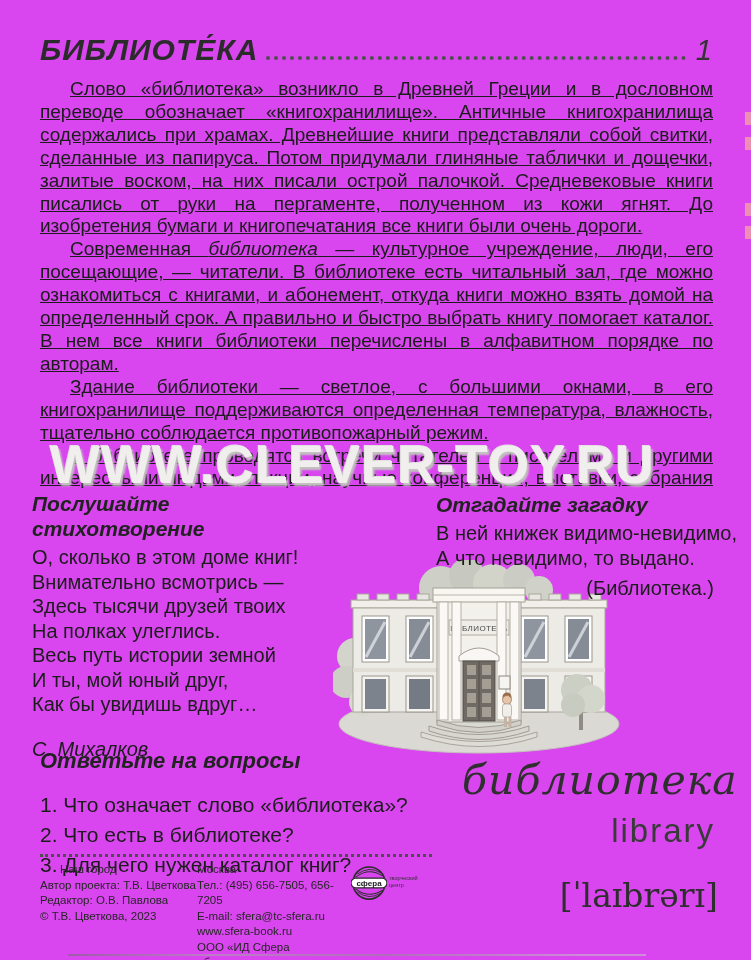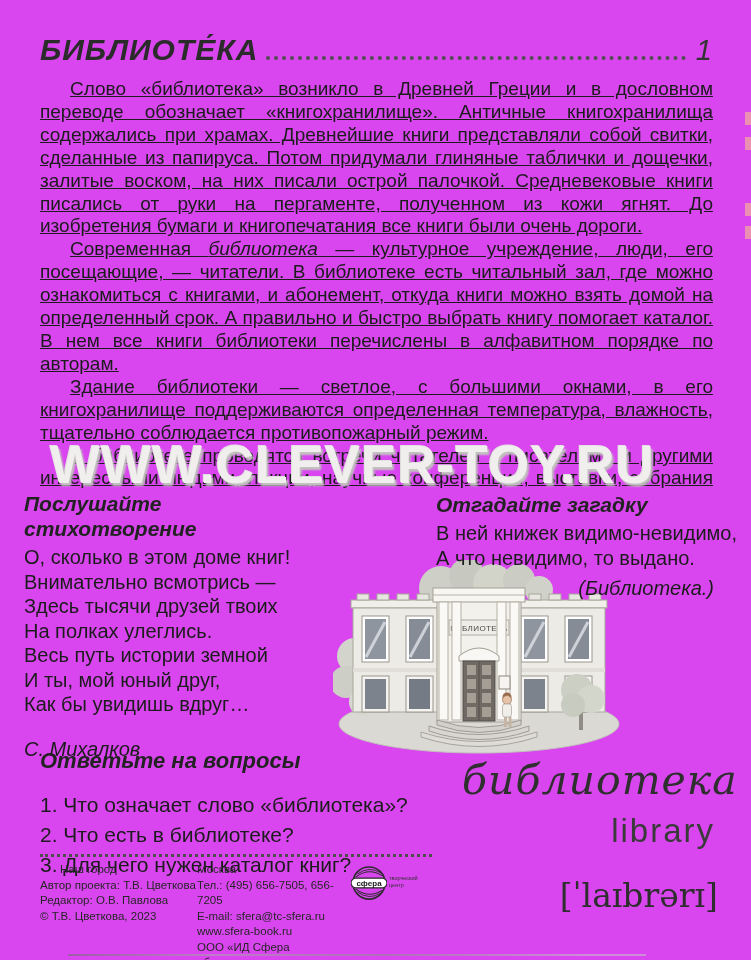--- a/index.html
+++ b/index.html
@@ -25,26 +25,26 @@
   .watermark {
     position:absolute; left:50px; top:434px; width:690px; z-index:2;
     font-size:53px; font-weight:800; letter-spacing:1px; white-space:nowrap;
     color:#f0efed;
     text-shadow: 2px 3px 2px #c3c2c0, -1px -1px 0 #e2e1df;
     pointer-events:none;
   }
 
   
   .section-heading { font-weight:bold; font-style:italic; font-size:21px; margin:0 0 4px 0; color:#222; }
-  .poem { position:absolute; left:24px; top:492px; width:305px; font-size:20px; line-height:24.5px; z-index:3; }
+  .poem { position:absolute; left:32px; top:492px; width:305px; font-size:20px; line-height:24.5px; z-index:3; }
   .poem-line { white-space:nowrap; }
   .poem-author { width:280px; text-align:left; font-style:italic; margin-top:20px; }
 
   .riddle { position:absolute; left:436px; top:492px; width:278px; font-size:20px; line-height:25px; z-index:3; }
-  .riddle-answer { text-align:right; font-style:italic; margin-top:5px; }
+  .riddle-answer { text-align:right; margin-top:5px; }
 
   
   .questions { position:absolute; left:40px; top:746px; width:410px; font-size:21px; line-height:30px; z-index:3; }
   .questions .section-heading { font-size:22px; margin-bottom:14px; }
 
   
   .illustration { position:absolute; left:333px; top:560px; z-index:2; }
 
   
   .footer-sep { position:absolute; left:40px; top:854px; width:392px; border-top:3px dotted #4e4e4e; z-index:3; }

